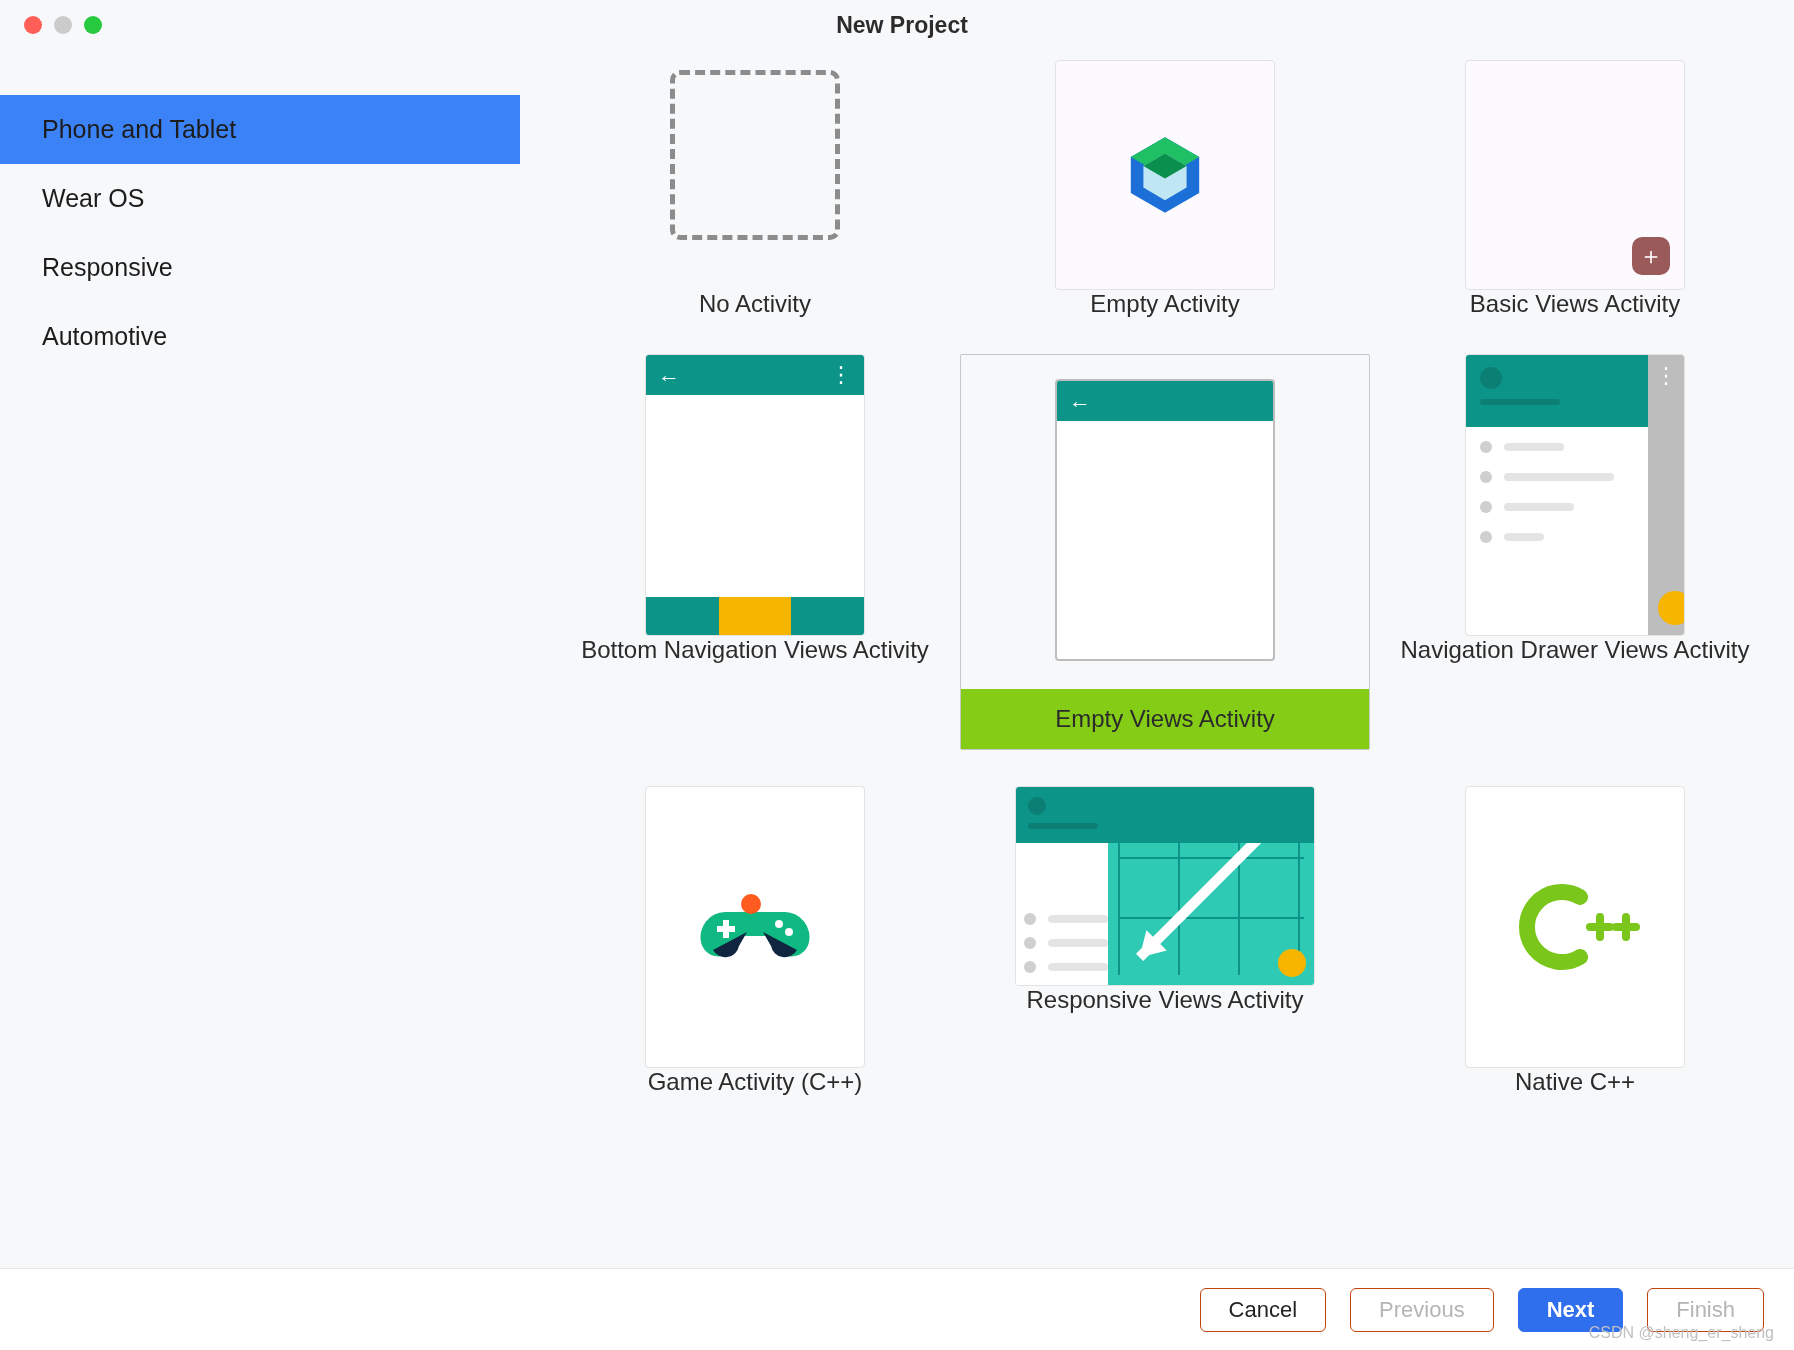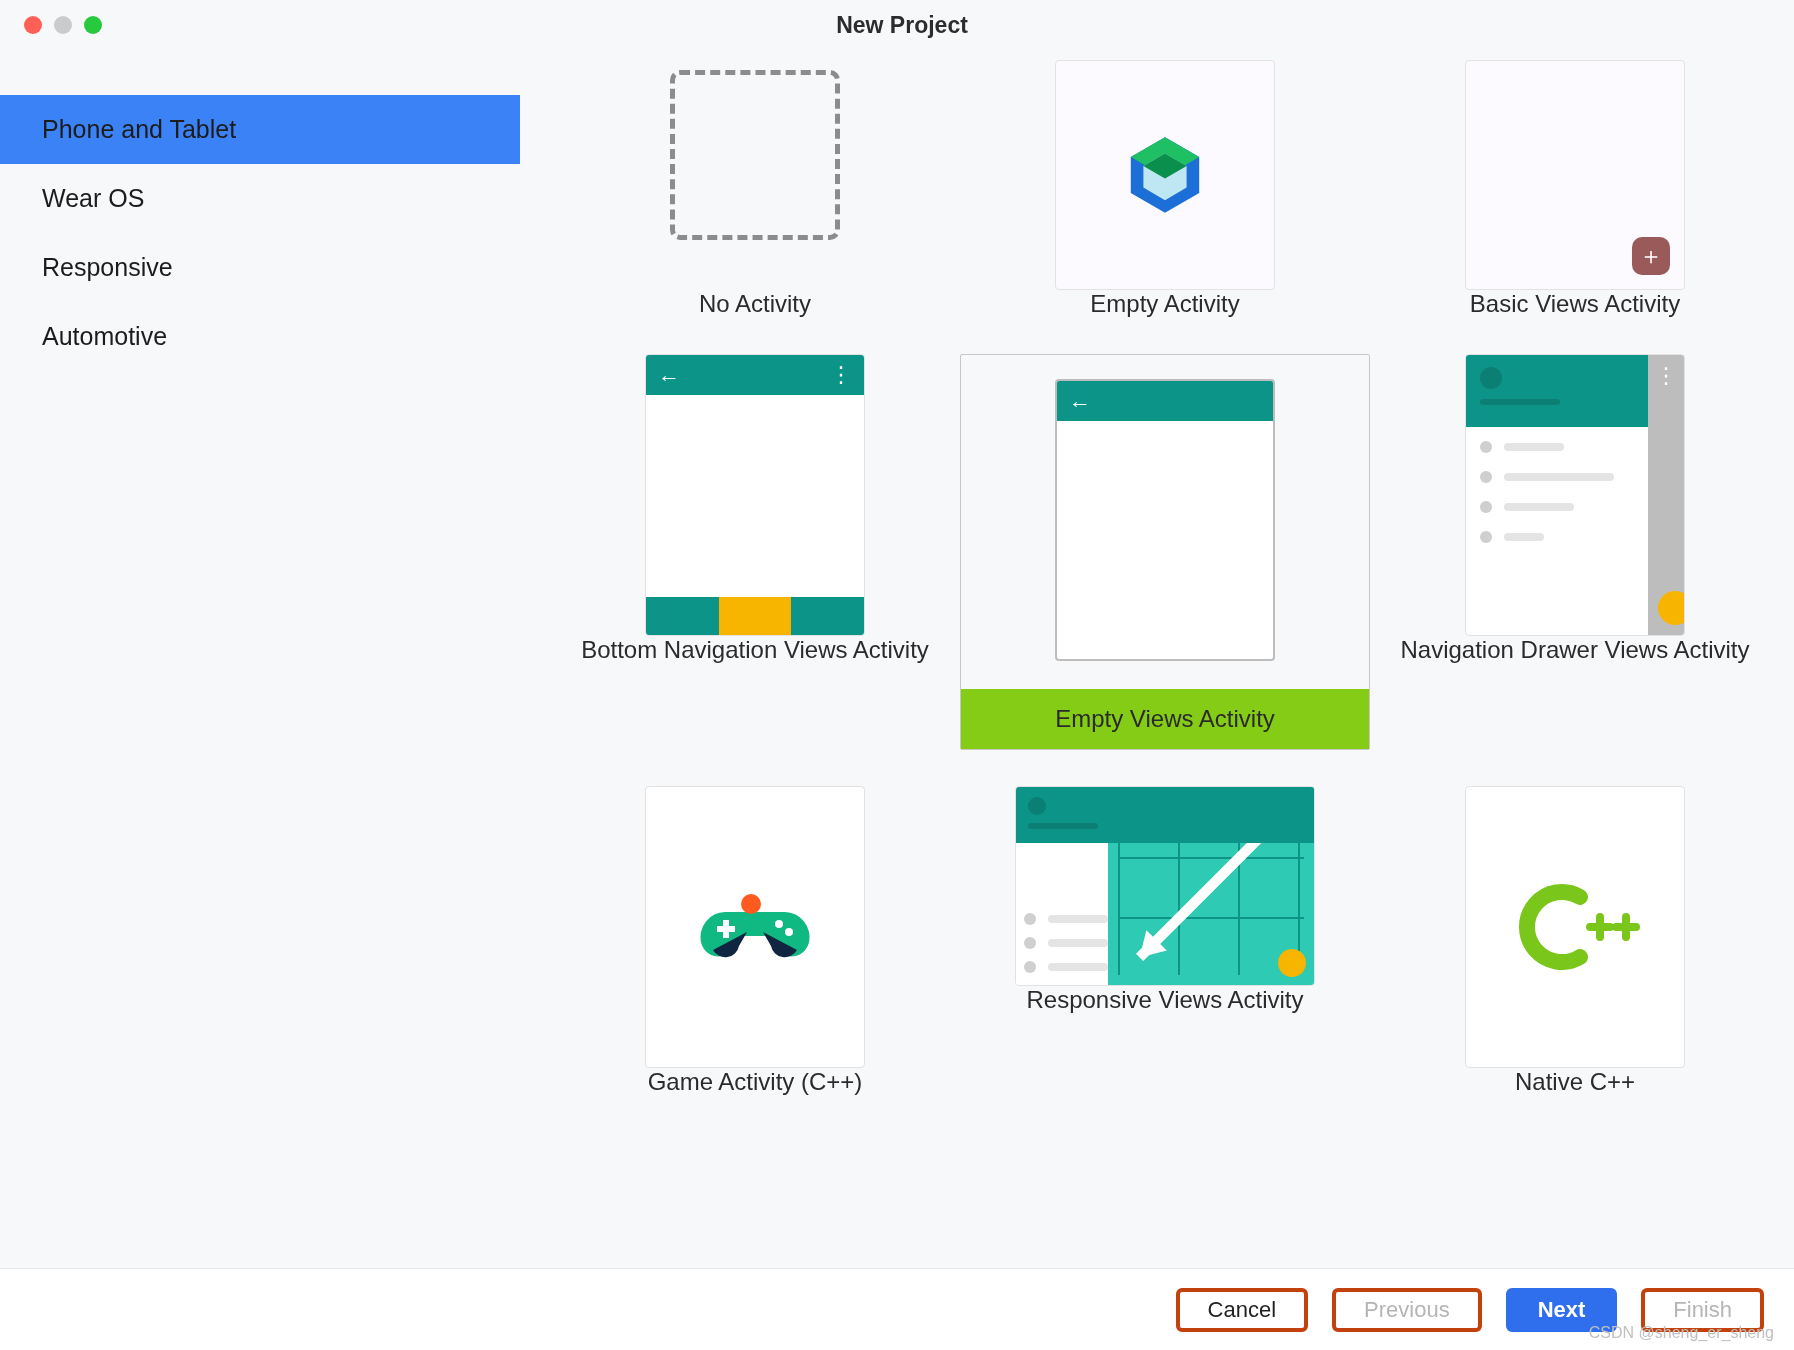--- a/index.html
+++ b/index.html
@@ -21,21 +21,21 @@
   .grid { display: grid; grid-template-columns: repeat(3, 410px); justify-content: space-between; row-gap: 36px; }
   .cell { display: flex; flex-direction: column; align-items: center; }
   .thumb { width: 220px; height: 282px; border-radius: 4px; background: #fff; border: 1px solid #e2e2e2; display: flex; align-items: center; justify-content: center; position: relative; overflow: hidden; }
   .selcell .thumb { border: 2px solid #bdbdbd; }
   .caption { font-size: 24px; color: #2b2b2b; text-align: center; }
   .selcell { border: 1px solid #c7c7c7; border-radius: 2px; padding-top: 24px; }
   .selcell .caption { background: #84cc16; width: 100%; padding: 16px 0; margin-top: 28px; }
   
   .row0 .thumb { height: 230px; }
   .footer { height: 82px; background: #ffffff; border-top: 1px solid #e6e6e6; display: flex; justify-content: flex-end; align-items: center; gap: 24px; padding-right: 30px; }
-  .btn { height: 44px; padding: 0 28px; font-size: 22px; border-radius: 6px; border: 4px solid #c2410c; background: #fff; color: #222; display: flex; align-items: center; cursor: pointer; }
+  .btn { height: 44px; padding: 0 28px; font-size: 22px; border-radius: 6px; border: 1px solid #c2410c; background: #fff; color: #222; display: flex; align-items: center; cursor: pointer; }
   .btn.primary { background: #2f6fed; color: #fff; border-color: #2f6fed; font-weight: 600; }
   .btn.disabled { color: #b5b5b5; cursor: default; }
   .watermark { position: absolute; right: 20px; bottom: 8px; font-size: 16px; color: #c0c0c0; pointer-events: none; }
   
   .no-activity { border: none; background: transparent; display:flex; align-items:flex-start; justify-content:center; }
   .dashed-box { width: 170px; height: 170px; border: 5px dashed #8c8c8c; border-radius: 10px; margin-top: 10px;}
   .compose-icon { width: 90px; height: 90px; }
   .basic-plus { position: absolute; right: 14px; bottom: 14px; width: 38px; height: 38px; border-radius: 10px; background: #9b5a5a; color:#fff; display:flex; align-items:center; justify-content:center; font-size:24px; }
   .teal-bar { position:absolute; top:0; left:0; right:0; height:40px; background:#0d9488; display:flex; align-items:center; justify-content:space-between; padding:0 12px; }
   .teal-bar .arrow { color:#fff; font-size:22px; }

